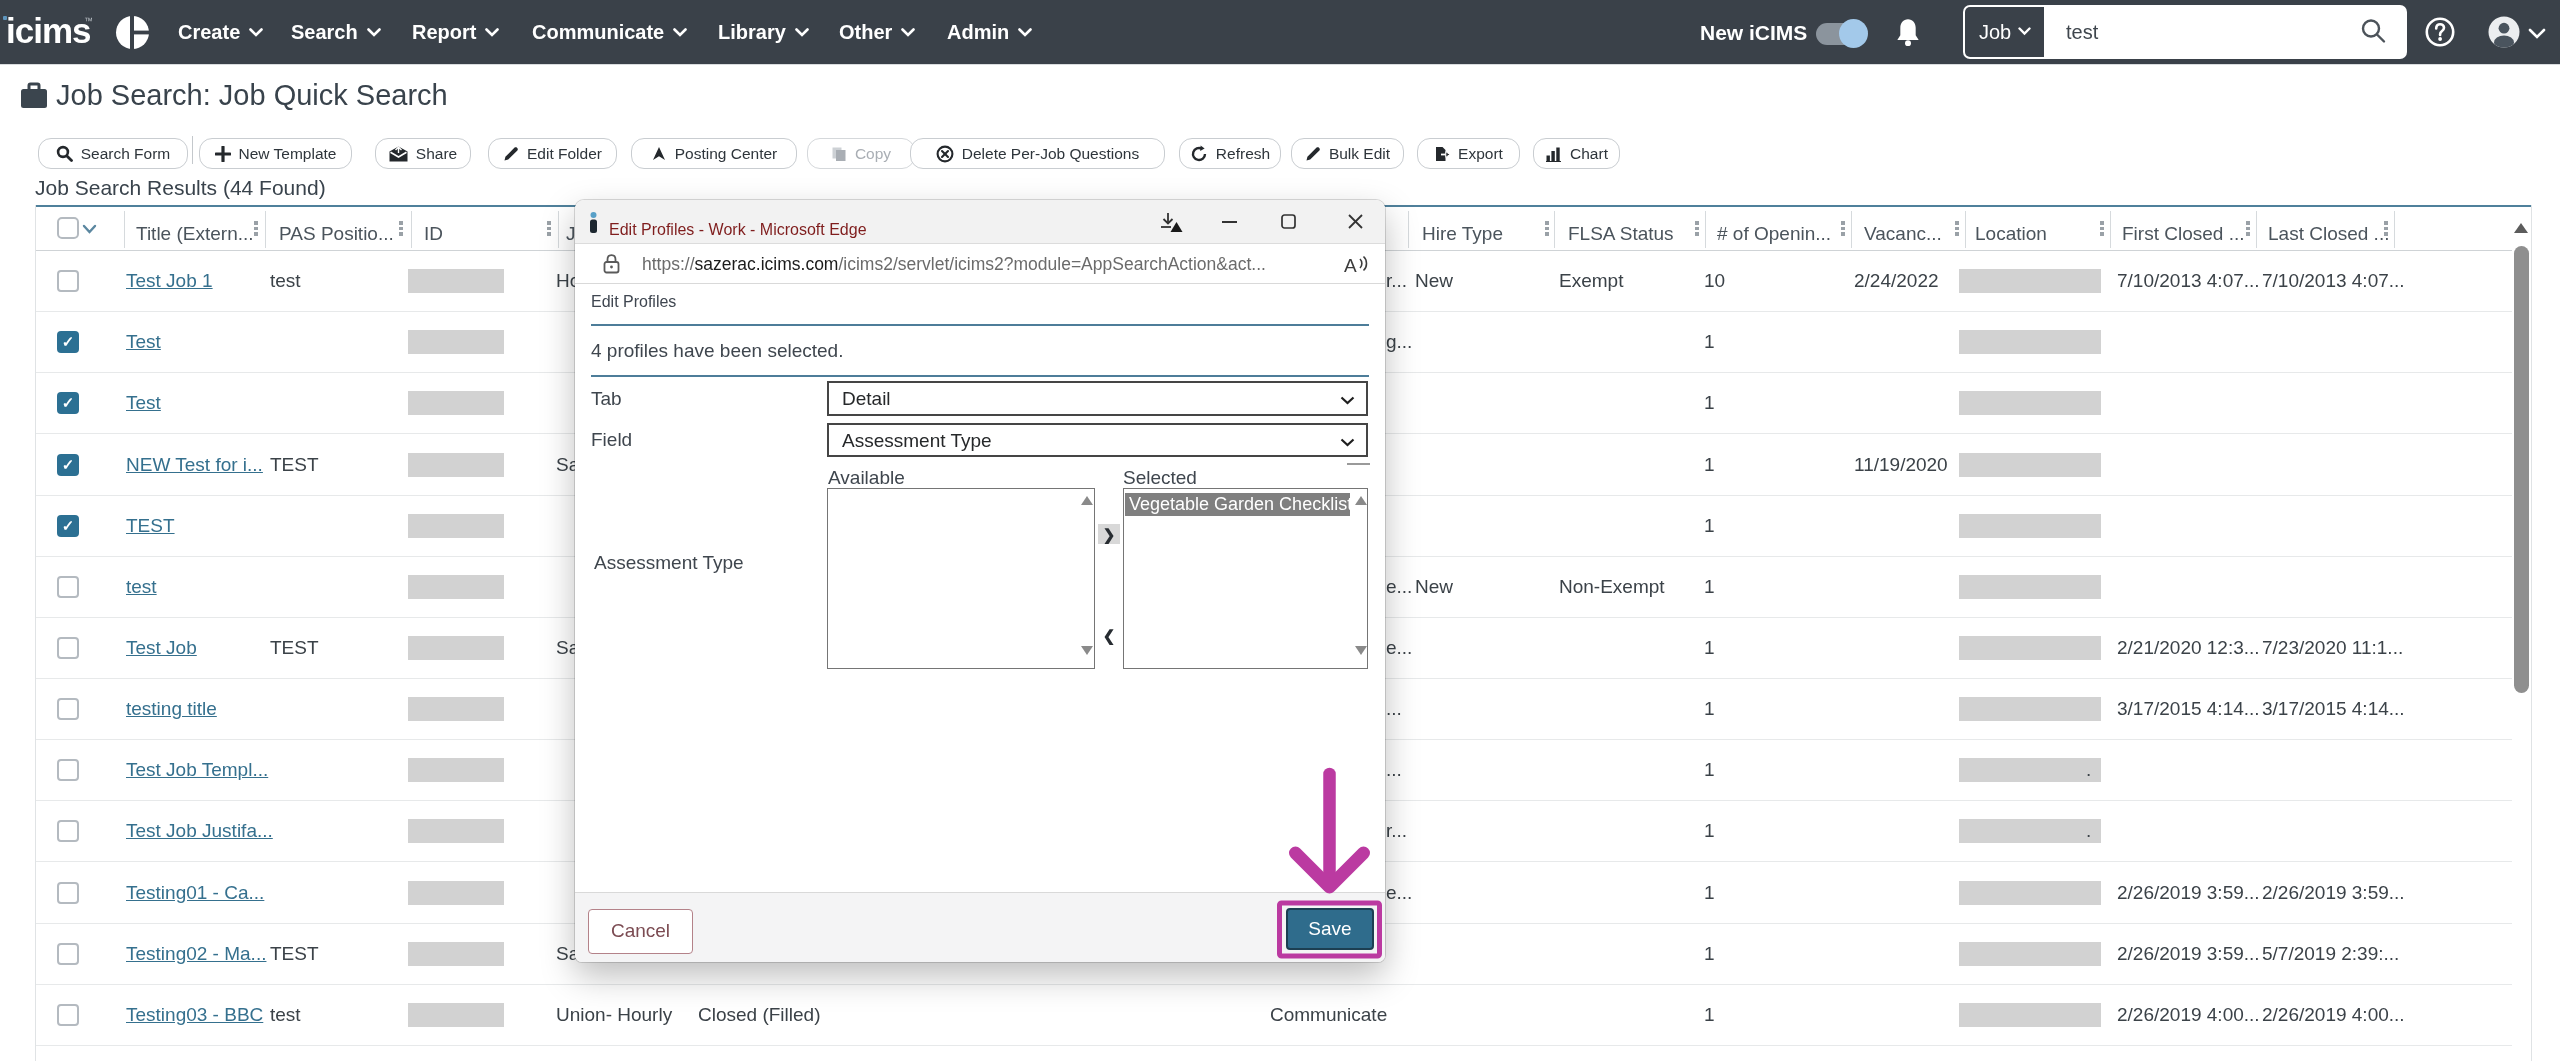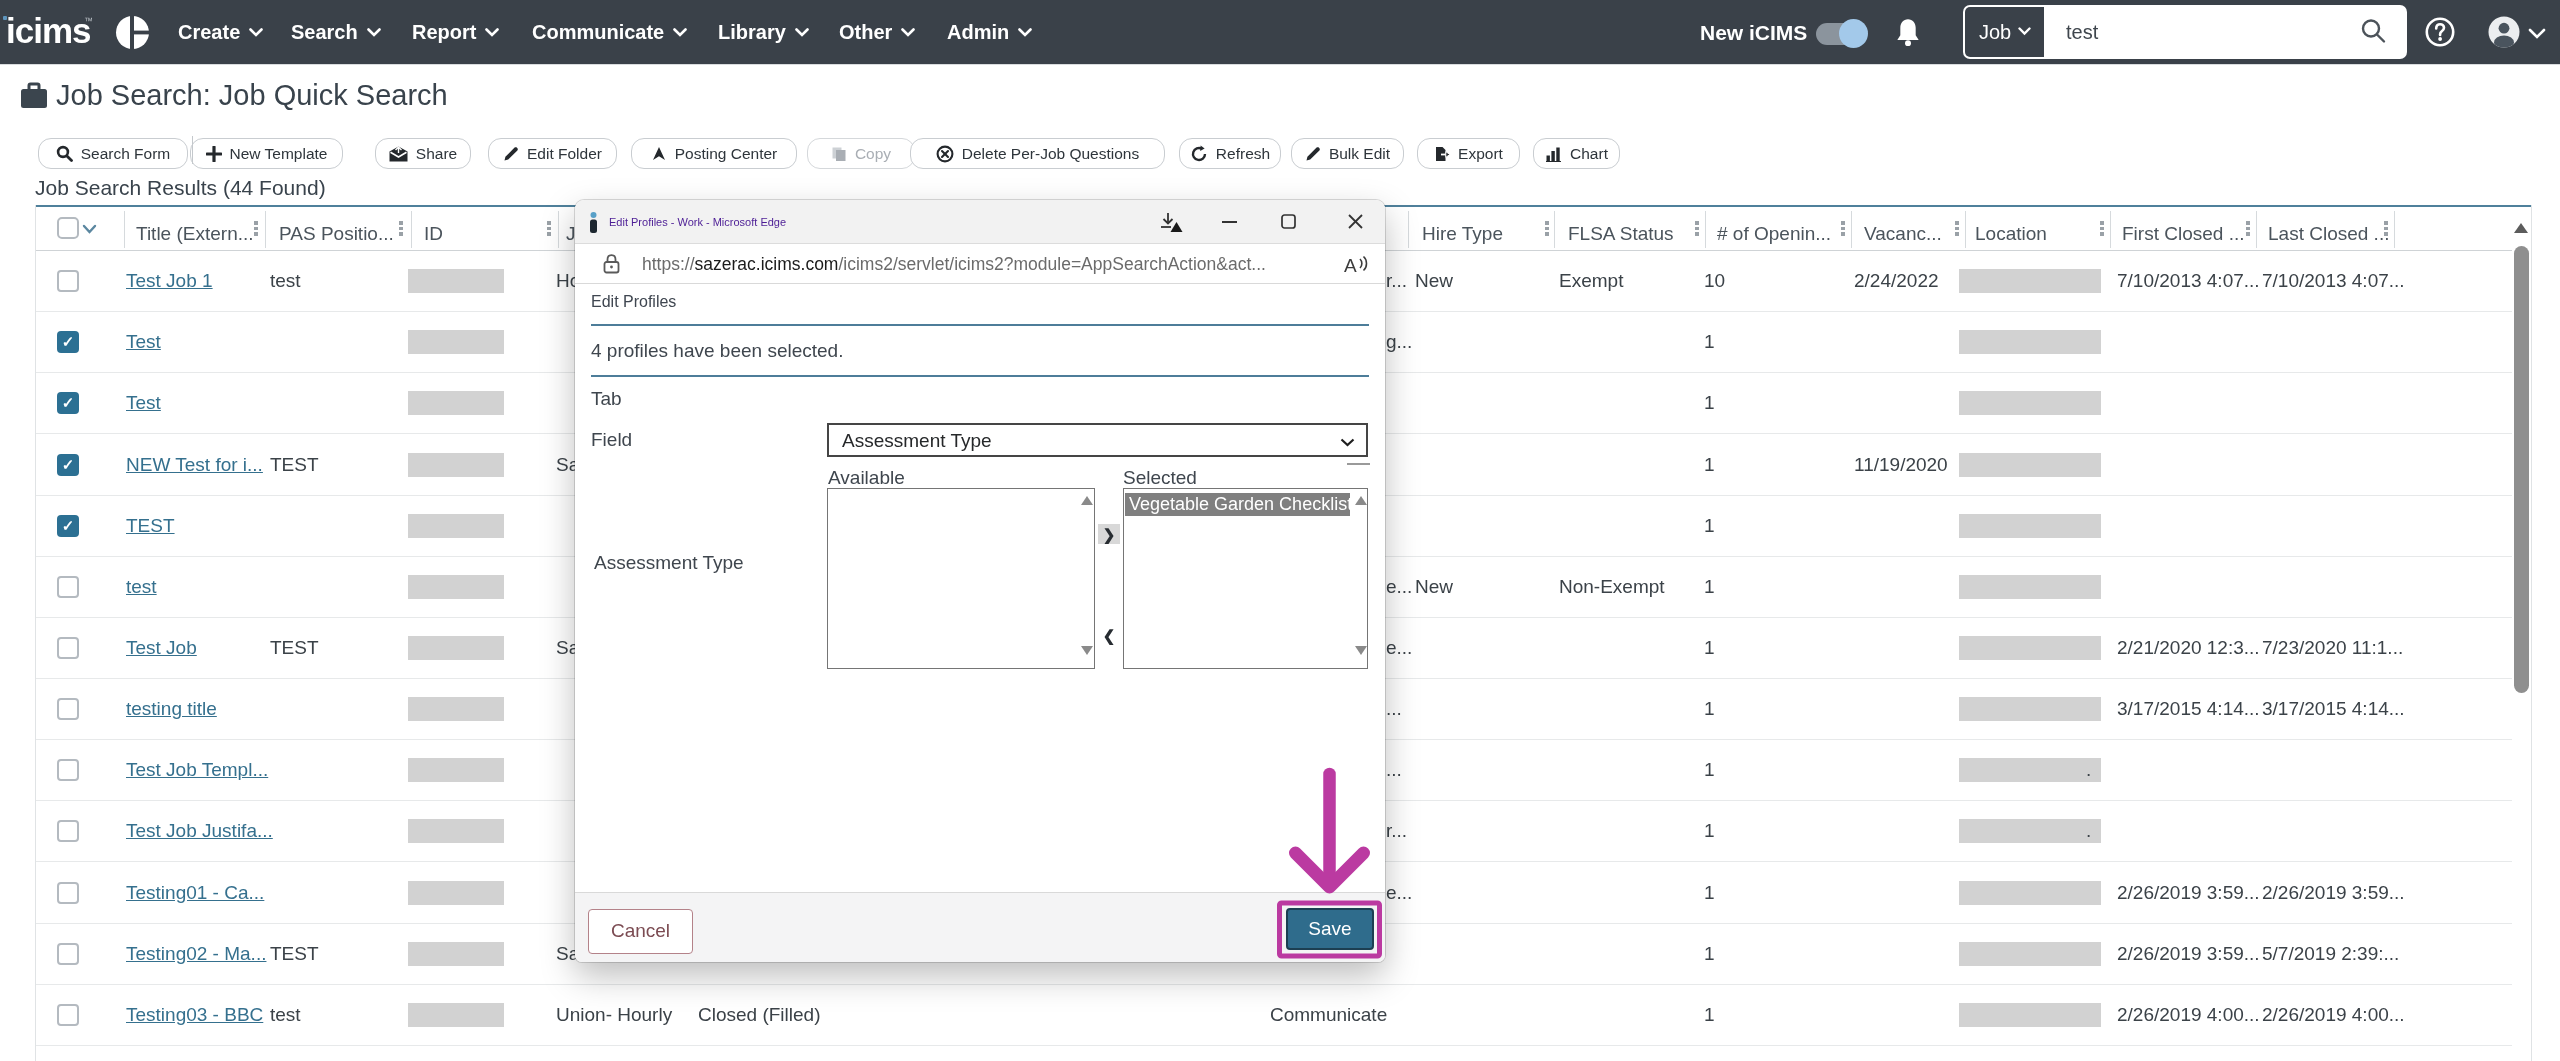--- a/index.html
+++ b/index.html
@@ -114,21 +114,21 @@
 <path d="M9 7 L9 3.5 C9 2.5 9.8 2 10.5 2 L17.5 2 C18.2 2 19 2.5 19 3.5 L19 7" stroke="#3b454e" stroke-width="3" fill="none"></path>
 </svg>
 <div class="a" style="left:56px;top:79px;font-size:29px;color:#39434c">Job Search: Job Quick Search</div>
 <div class="tbtn" style="left:38px;width:150px">
       <svg width="17" height="17" viewBox="0 0 17 17">
         <circle cx="7" cy="7" r="4.9" stroke="#24282c" stroke-width="2.6" fill="none"></circle>
         <line x1="10.7" y1="10.7" x2="15.5" y2="15.5" stroke="#24282c" stroke-width="2.8" stroke-linecap="round"></line>
       </svg>
       <span>Search Form</span>
     </div>
-<div class="tbtn" style="left:190px;width:153px">
+<div class="tbtn" style="left:199px;width:153px">
       <svg width="16" height="16" viewBox="0 0 16 16">
         <line x1="8" y1="1" x2="8" y2="15" stroke="#24282c" stroke-width="3.2" stroke-linecap="round"></line>
         <line x1="1" y1="8" x2="15" y2="8" stroke="#24282c" stroke-width="3.2" stroke-linecap="round"></line>
       </svg>
       <span>New Template</span>
     </div>
 <div class="tbtn" style="left:375px;width:96px">
       <svg width="19" height="16" viewBox="0 0 19 16">
         <path d="M0.5 5.5 L9.5 0.5 L18.5 5.5 L18.5 15.5 L0.5 15.5 Z" fill="#24282c"></path>
         <path d="M1.5 6.2 L9.5 11 L17.5 6.2" fill="none" stroke="#fff" stroke-width="1.6"></path>
@@ -400,21 +400,21 @@
     </svg>
 <div class="a" style="left:2514px;top:246px;width:15px;height:447px;background:#8f8f8f;border-radius:8px"></div>
 <div id="modal">
 <div id="mtitle"></div>
       <div id="murl"></div>
       <div id="mfoot"></div>
 <svg class="a" style="left:14px;top:12px" width="10" height="21" viewBox="0 0 10 21">
         <circle cx="4.5" cy="3" r="3" fill="#58a0c8"></circle>
         <rect x="1" y="7.5" width="7" height="13.5" rx="2.5" fill="#1d2730"></rect>
       </svg>
-<div class="a" style="left:34px;top:0;height:44px;line-height:44px;font-size:11px;color:#4c1d95">Edit Profiles - Work - Microsoft Edge</div>
+<div class="a" style="left:34px;top:8px;height:44px;line-height:44px;font-size:16px;color:#7f1d1d">Edit Profiles - Work - Microsoft Edge</div>
 <svg class="a" style="left:583px;top:11px" width="26" height="23" viewBox="0 0 26 23">
 <line x1="10" y1="2" x2="10" y2="12" stroke="#333" stroke-width="1.8"></line>
 <path d="M5.5 8 L10 12.5 L14.5 8" stroke="#333" stroke-width="1.8" fill="none"></path>
 <line x1="3" y1="16" x2="13" y2="16" stroke="#333" stroke-width="1.8"></line>
 <path d="M18.5 11 L24.5 21 L12.5 21 Z" fill="#1a1a1a"></path>
 </svg>
 <div class="a" style="left:647px;top:21px;width:15px;height:2px;background:#333"></div>
 <svg class="a" style="left:706px;top:14px" width="15" height="15" viewBox="0 0 15 15">
         <rect x="1" y="1" width="13" height="13" rx="2.5" stroke="#333" stroke-width="1.7" fill="none"></rect>
       </svg>
@@ -431,20 +431,23 @@
 <svg class="a" style="left:768px;top:53px" width="30" height="24" viewBox="0 0 30 24">
 <text x="1" y="19" font-size="19" fill="#3c3c3c" font-family="Liberation Sans,sans-serif">A</text>
 <path d="M17 6 C19.5 8.5 19.5 12.5 17 15" stroke="#3c3c3c" stroke-width="1.6" fill="none"></path>
 <path d="M20.5 3.5 C24.5 7 24.5 14 20.5 17.5" stroke="#3c3c3c" stroke-width="1.6" fill="none"></path>
 </svg>
 <div class="a" style="left:16px;top:93px;font-size:16px;color:#3f4650">Edit Profiles</div>
 <div class="mhr" style="top:124px"></div>
 <div class="a" style="left:16px;top:140px;font-size:19px;color:#3f464e">4 profiles have been selected.</div>
 <div class="mhr" style="top:175px"></div>
 <div class="mlab" style="left:16px;top:188px">Tab</div>
+<div class="msel" style="top:181px">Detail<svg style="position:absolute;right:11px;top:13px" width="15" height="9" viewBox="0 0 15 9">
+          <path d="M1.5 1.5 L7.5 7 L13.5 1.5" stroke="#1f1f1f" stroke-width="2.2" fill="none"></path>
+        </svg></div>
 <div class="mlab" style="left:16px;top:229px">Field</div>
 <div class="msel" style="top:223px;height:34px">Assessment Type<svg style="position:absolute;right:11px;top:13px" width="15" height="9" viewBox="0 0 15 9">
           <path d="M1.5 1.5 L7.5 7 L13.5 1.5" stroke="#1f1f1f" stroke-width="2.2" fill="none"></path>
         </svg></div>
 <div class="a" style="left:772px;top:263px;width:23px;height:2px;background:#9a9a9a"></div>
 <div class="mlab" style="left:253px;top:267px">Available</div>
 <div class="mlab" style="left:548px;top:267px">Selected</div>
 <div class="lbox" style="left:252px;width:268px"></div>
 <div class="lbox" style="left:548px;width:245px"></div>
 <div class="a" style="left:550px;top:293px;width:225px;height:23px;background:#7f7f7f;color:#fff;font-size:18px;line-height:23px;padding-left:4px;overflow:hidden">Vegetable Garden Checklist</div>

